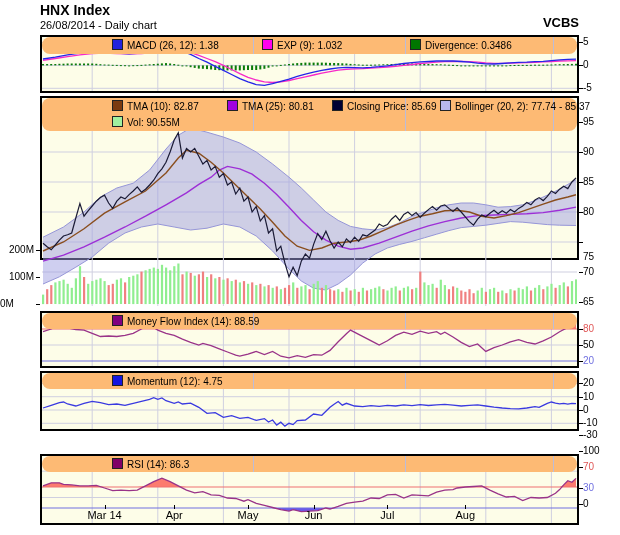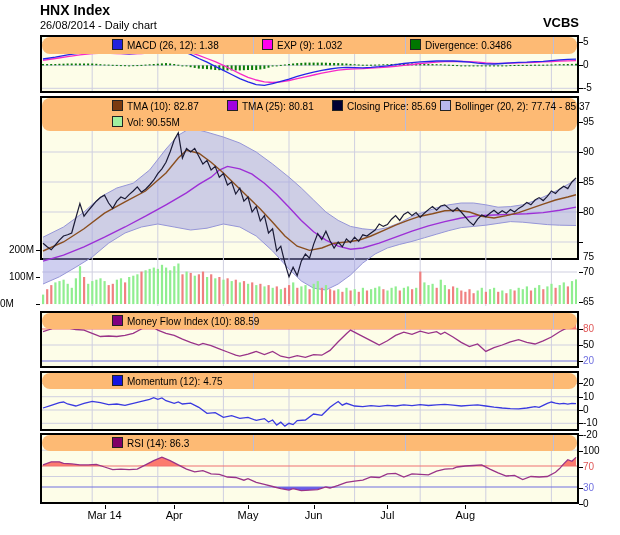--- a/index.html
+++ b/index.html
@@ -363,21 +363,21 @@
         <line x1="0" y1="32.0" x2="535" y2="32.0" stroke="#CFCFE0" stroke-width="1"></line>
         <path d="M1.0,16.0L1.0,16.0L9.2,16.0L17.4,11.7L25.6,14.9L33.8,16.0L42.0,16.0L50.2,16.0L58.4,16.0L66.6,16.0L74.8,16.0L83.0,16.0L91.2,16.0L99.4,16.0L107.6,11.7L115.8,16.0L124.0,16.0L132.2,16.0L140.4,16.0L148.6,16.0L156.8,16.0L160.9,16.0L169.1,16.0L177.3,16.0L185.5,16.0L193.7,16.0L197.8,16.0L206.0,16.0L214.2,16.0L222.4,16.0L230.6,16.0L238.8,16.0L247.0,16.0L255.2,16.0L263.4,16.0L271.6,16.0L279.8,16.0L288.0,16.0L296.2,16.0L304.4,16.0L308.5,16.0L316.7,16.0L324.9,16.0L333.1,16.0L337.2,16.0L345.4,16.0L353.6,16.0L361.8,16.0L370.0,16.0L378.2,16.0L386.4,16.0L394.6,16.0L398.7,16.0L402.8,16.0L411.0,16.0L419.2,16.0L427.4,16.0L435.6,16.0L443.8,16.0L452.0,16.0L460.2,16.0L468.4,16.0L476.6,16.0L484.8,16.0L493.0,16.0L501.2,16.0L509.4,16.0L517.6,16.0L525.8,14.4L529.9,12.8L534.0,11.4L534.0,16.0Z" fill="#FC7B6E"></path>
         <line x1="0" y1="16.0" x2="535" y2="16.0" stroke="#F07070" stroke-width="1.2"></line>
         <line x1="0" y1="48.0" x2="535" y2="48.0" stroke="#7070E0" stroke-width="1.2"></line>
         <path d="M1.0,18.7L9.2,16.0L17.4,11.7L25.6,14.9L33.8,16.5L42.0,17.1L50.2,20.3L58.4,23.5L66.6,23.0L74.8,23.5L83.0,22.4L91.2,20.3L99.4,16.0L107.6,11.7L115.8,17.1L124.0,20.3L132.2,22.4L140.4,26.2L148.6,29.4L156.8,32.0L160.9,30.4L169.1,32.6L177.3,35.8L185.5,39.0L193.7,42.2L197.8,43.2L206.0,41.1L214.2,38.4L222.4,41.6L230.6,38.4L238.8,43.2L247.0,44.8L255.2,42.7L263.4,44.3L271.6,41.6L279.8,42.2L288.0,37.4L296.2,28.8L304.4,20.8L308.5,17.1L316.7,21.3L324.9,25.6L333.1,29.9L337.2,32.0L345.4,27.8L353.6,22.4L361.8,19.2L370.0,21.3L378.2,18.1L386.4,20.3L394.6,18.7L398.7,21.3L402.8,19.2L411.0,24.0L419.2,29.4L427.4,33.6L435.6,31.0L443.8,38.4L452.0,34.7L460.2,32.0L468.4,28.8L476.6,26.7L484.8,29.4L493.0,31.0L501.2,27.8L509.4,24.0L517.6,18.7L525.8,14.4L529.9,12.8L534.0,11.4" fill="none" stroke="#993388" stroke-width="1.3"></path>
       </svg>
       <div class="legend" style="height: 16px;">
         <div class="sep" style="left: 211px;"></div>
         <div class="sep" style="left: 363px;"></div>
         <div class="sep" style="left: 511px;"></div>
-        <span class="li" style="left: 70px; top: 0px;"><span class="sw" style="background: rgb(128, 0, 128);"></span><span>Money Flow Index (10): 88.59</span></span>
+        <span class="li" style="left: 70px; top: 0px;"><span class="sw" style="background: rgb(128, 0, 128);"></span><span>Money Flow Index (14): 88.59</span></span>
       </div>
     </div>
   <div class="panel" id="p-mom" style="top: 371px; height: 60px;">
       <svg width="535" height="56" viewBox="0 0 535 56">
         <line x1="50.2" y1="0" x2="50.2" y2="56" stroke="#CFCFE0" stroke-width="1"></line>
         <line x1="115.8" y1="0" x2="115.8" y2="56" stroke="#CFCFE0" stroke-width="1"></line>
         <line x1="181.4" y1="0" x2="181.4" y2="56" stroke="#CFCFE0" stroke-width="1"></line>
         <line x1="247.0" y1="0" x2="247.0" y2="56" stroke="#CFCFE0" stroke-width="1"></line>
         <line x1="312.6" y1="0" x2="312.6" y2="56" stroke="#CFCFE0" stroke-width="1"></line>
         <line x1="378.2" y1="0" x2="378.2" y2="56" stroke="#CFCFE0" stroke-width="1"></line>
@@ -389,21 +389,21 @@
         <line x1="0" y1="50.3" x2="535" y2="50.3" stroke="#CFCFE0" stroke-width="1"></line>
         <path d="M1.0,35.0L9.2,32.3L17.4,29.7L21.5,29.0L25.6,31.0L33.8,33.0L42.0,30.3L50.2,28.3L58.4,29.7L66.6,31.7L74.8,31.0L83.0,32.3L91.2,30.3L99.4,28.3L107.6,26.3L111.7,24.6L115.8,26.3L119.9,25.0L124.0,27.7L132.2,30.3L136.3,29.0L140.4,31.0L148.6,30.1L156.8,34.3L165.0,40.3L173.2,39.6L181.4,44.3L189.6,42.6L197.8,45.4L206.0,44.3L214.2,47.4L222.4,45.6L226.5,49.0L230.6,47.0L234.7,52.1L238.8,49.2L242.9,53.1L247.0,50.3L251.1,51.6L255.2,47.6L263.4,47.0L271.6,41.0L279.8,42.3L288.0,34.3L292.1,31.3L296.2,28.5L300.3,32.2L304.4,30.3L312.6,33.0L320.8,33.7L329.0,32.7L337.2,33.3L345.4,32.3L353.6,33.0L361.8,31.9L370.0,32.7L378.2,31.7L386.4,32.5L394.6,31.9L402.8,31.4L411.0,32.2L419.2,33.0L427.4,32.3L435.6,31.9L443.8,33.0L452.0,34.1L460.2,35.0L468.4,35.6L476.6,35.9L484.8,35.0L493.0,33.7L497.1,34.3L501.2,32.3L505.3,30.3L509.4,29.0L513.5,30.1L517.6,30.9L521.7,30.3L525.8,31.1L529.9,30.3L534.0,30.7" fill="none" stroke="#3A3AE0" stroke-width="1.3"></path>
       </svg>
       <div class="legend" style="height: 16px;">
         <div class="sep" style="left: 211px;"></div>
         <div class="sep" style="left: 363px;"></div>
         <div class="sep" style="left: 511px;"></div>
         <span class="li" style="left: 70px; top: 0px;"><span class="sw" style="background: rgb(21, 21, 224);"></span><span>Momentum (12): 4.75</span></span>
       </div>
     </div>
-  <div class="panel" id="p-rsi" style="top: 433px; height: 71px;">
+  <div class="panel" id="p-rsi" style="top: 454px; height: 71px;">
       <svg width="535" height="67" viewBox="0 0 535 67">
         <line x1="50.2" y1="0" x2="50.2" y2="67" stroke="#CFCFE0" stroke-width="1"></line>
         <line x1="115.8" y1="0" x2="115.8" y2="67" stroke="#CFCFE0" stroke-width="1"></line>
         <line x1="181.4" y1="0" x2="181.4" y2="67" stroke="#CFCFE0" stroke-width="1"></line>
         <line x1="247.0" y1="0" x2="247.0" y2="67" stroke="#CFCFE0" stroke-width="1"></line>
         <line x1="312.6" y1="0" x2="312.6" y2="67" stroke="#CFCFE0" stroke-width="1"></line>
         <line x1="378.2" y1="0" x2="378.2" y2="67" stroke="#CFCFE0" stroke-width="1"></line>
         <line x1="443.8" y1="0" x2="443.8" y2="67" stroke="#CFCFE0" stroke-width="1"></line>
         <line x1="509.4" y1="0" x2="509.4" y2="67" stroke="#CFCFE0" stroke-width="1"></line>
         <line x1="0" y1="15.2" x2="535" y2="15.2" stroke="#CFCFE0" stroke-width="1"></line>
@@ -470,21 +470,21 @@
     <div class="tick-label" style="left: 583px; top: 355.036px; color: rgb(112, 112, 224);">20</div>
     <div class="tick-dash" style="left: 579px; top: 383.375px;"></div>
     <div class="tick-label" style="left: 583px; top: 377.375px; color: rgb(0, 0, 0);">20</div>
     <div class="tick-dash" style="left: 579px; top: 396.677px;"></div>
     <div class="tick-label" style="left: 583px; top: 390.677px; color: rgb(0, 0, 0);">10</div>
     <div class="tick-dash" style="left: 579px; top: 409.979px;"></div>
     <div class="tick-label" style="left: 583px; top: 403.979px; color: rgb(0, 0, 0);">0</div>
     <div class="tick-dash" style="left: 579px; top: 423.28px;"></div>
     <div class="tick-label" style="left: 583px; top: 417.28px; color: rgb(0, 0, 0);">-10</div>
     <div class="tick-dash" style="left: 579px; top: 435px;"></div>
-    <div class="tick-label" style="left: 583px; top: 429px; color: rgb(0, 0, 0);">-20</div>
+    <div class="tick-label" style="left: 583px; top: 429px; color: rgb(0, 0, 0);">-30</div>
     <div class="tick-dash" style="left: 579px; top: 451.227px;"></div>
     <div class="tick-label" style="left: 583px; top: 445.227px; color: rgb(0, 0, 0);">100</div>
     <div class="tick-dash" style="left: 579px; top: 466.98px;"></div>
     <div class="tick-label" style="left: 583px; top: 460.98px; color: rgb(224, 88, 88);">70</div>
     <div class="tick-dash" style="left: 579px; top: 487.983px;"></div>
     <div class="tick-label" style="left: 583px; top: 481.983px; color: rgb(112, 112, 224);">30</div>
     <div class="tick-dash" style="left: 579px; top: 503.735px;"></div>
     <div class="tick-label" style="left: 583px; top: 497.735px; color: rgb(0, 0, 0);">0</div>
   </div>
 

